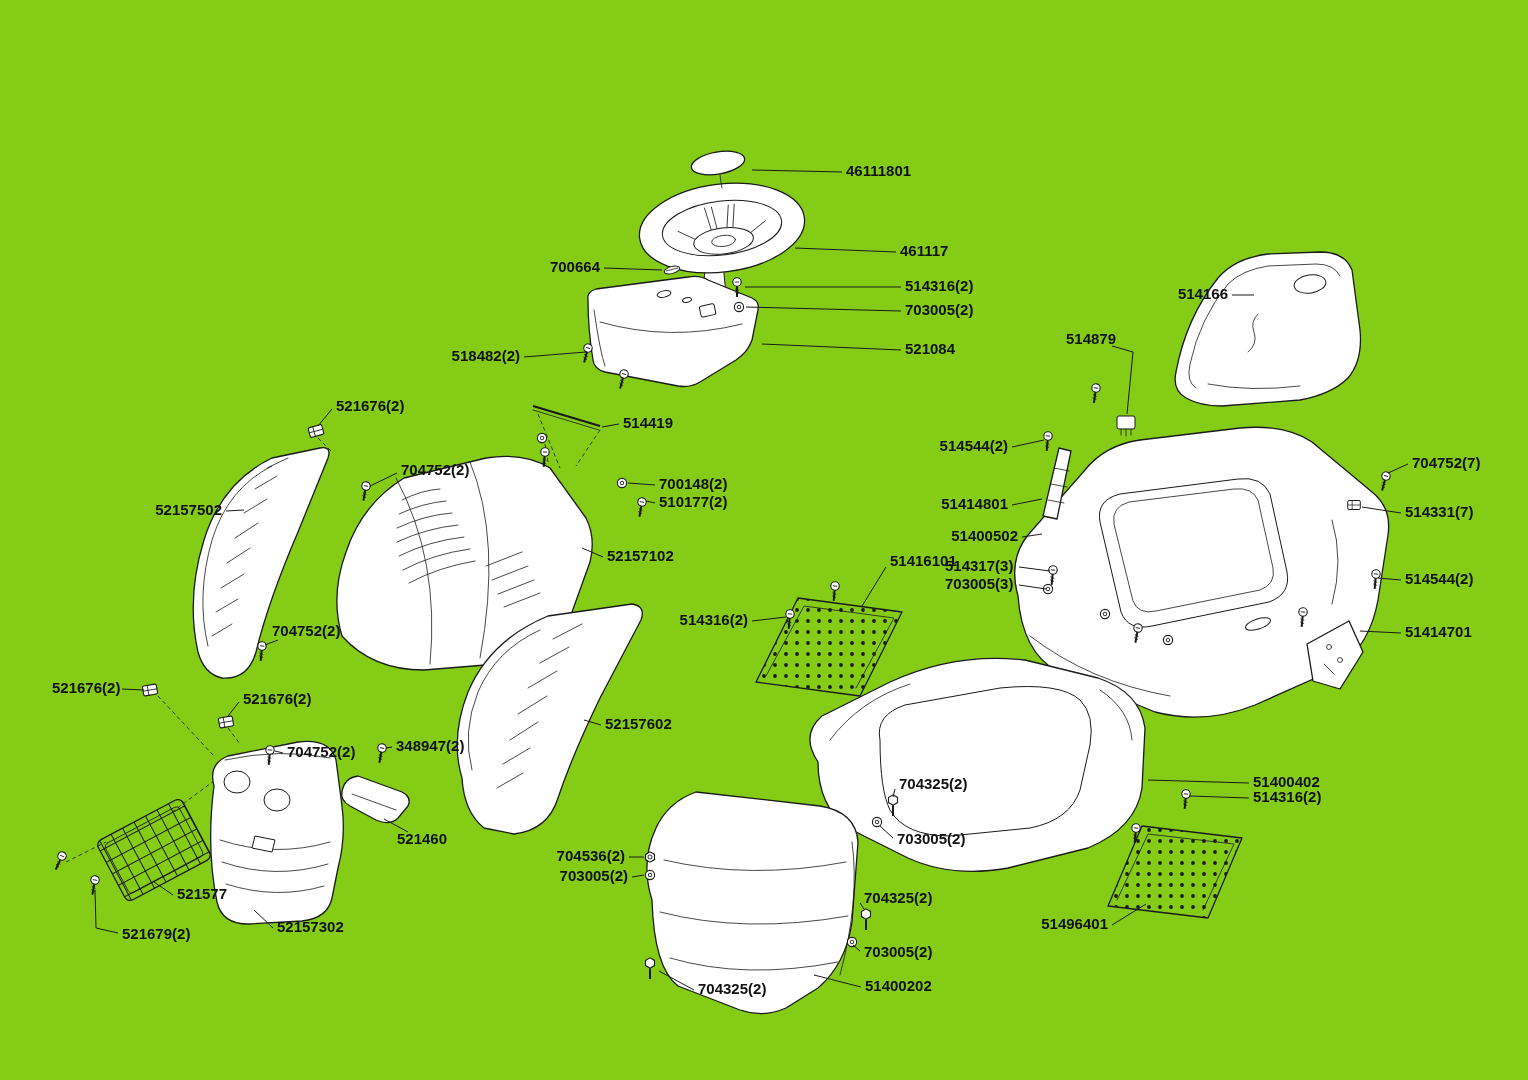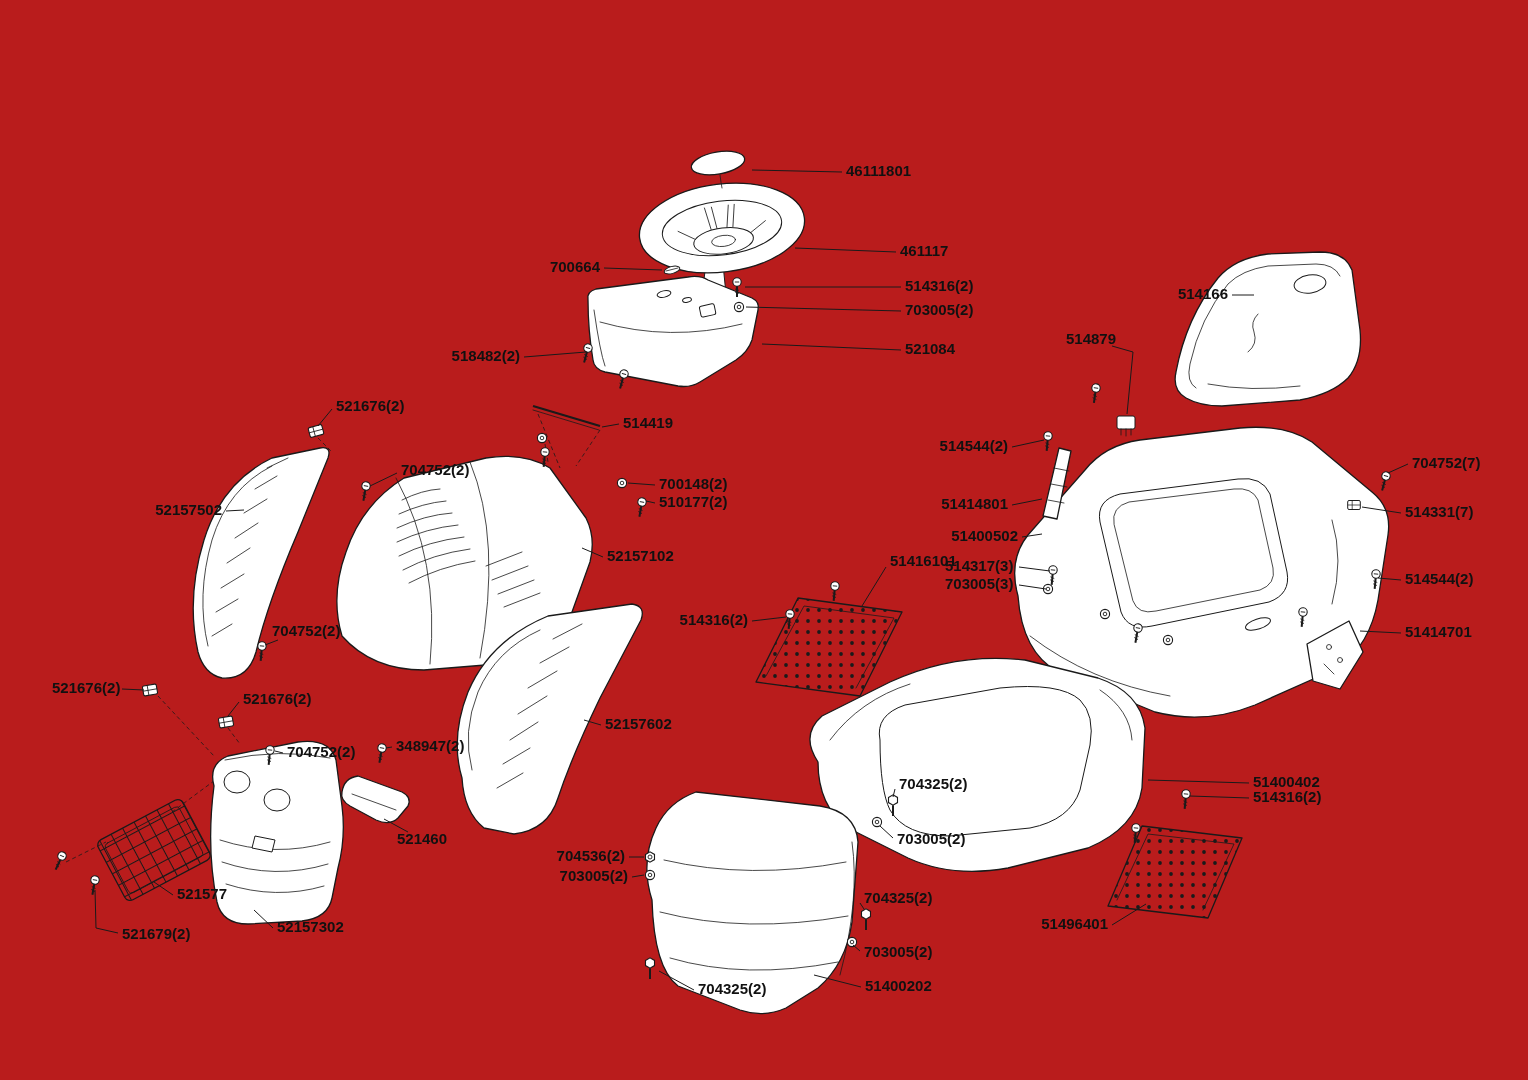--- a/index.html
+++ b/index.html
@@ -1,17 +1,17 @@
 <!DOCTYPE html>
 <html><head>
 <meta charset="utf-8">
 <title>Diagram</title>
 <style>
   html,body{margin:0;padding:0;background:#ffffff;}
-  .page{position:relative;width:1528px;height:1080px;background:#b91c1c;overflow:hidden;}
+  .page{position:relative;width:1528px;height:1080px;background:#84cc16;overflow:hidden;}
   svg{position:absolute;left:0;top:0;}
   .outline{fill:#ffffff;stroke:#1a1a1a;stroke-width:1.3;stroke-linejoin:round;stroke-linecap:round;}
   .thin{fill:#ffffff;stroke:#1a1a1a;stroke-width:1;stroke-linejoin:round;}
   .detail{fill:none;stroke:#1a1a1a;stroke-width:0.8;stroke-linecap:round;}
   .dashedln{fill:none;stroke:#1a1a1a;stroke-width:0.8;stroke-dasharray:4 3;}
   .leader{fill:none;stroke:#1a1a1a;stroke-width:1;}
   .part-label{font:700 15px "Liberation Sans", sans-serif;fill:#111111;dominant-baseline:middle;}
 </style>
 </head>
 <body>

